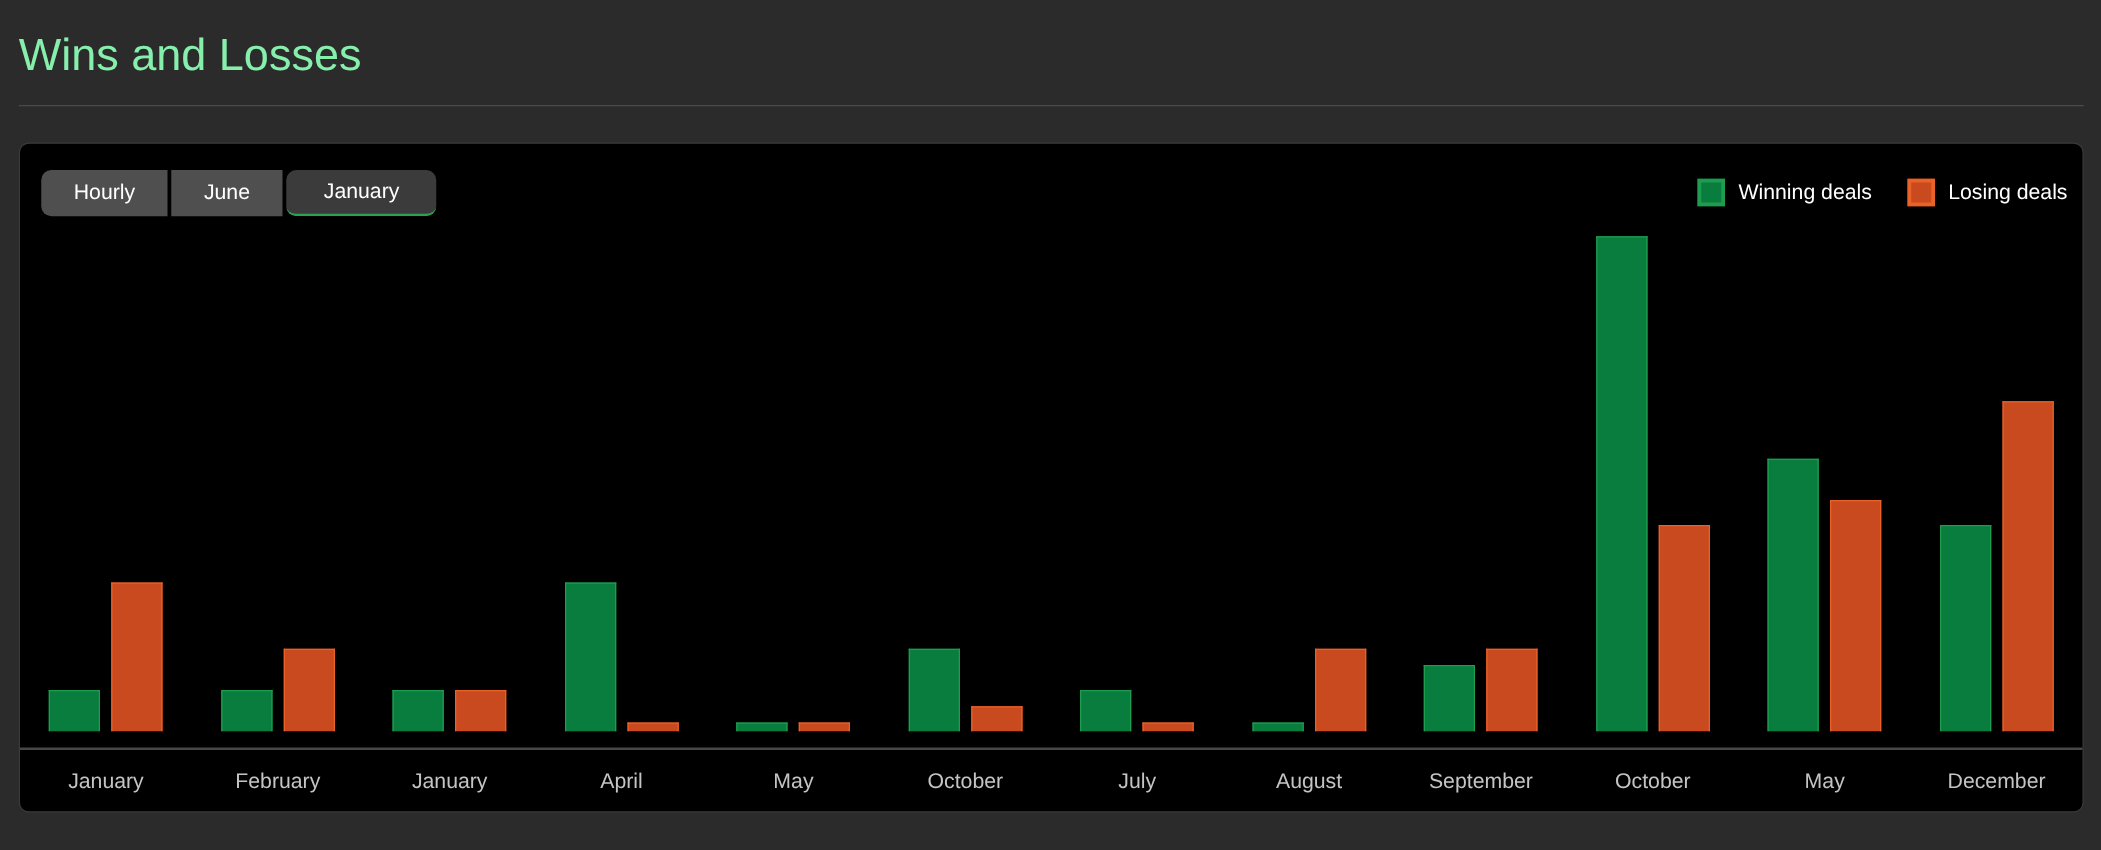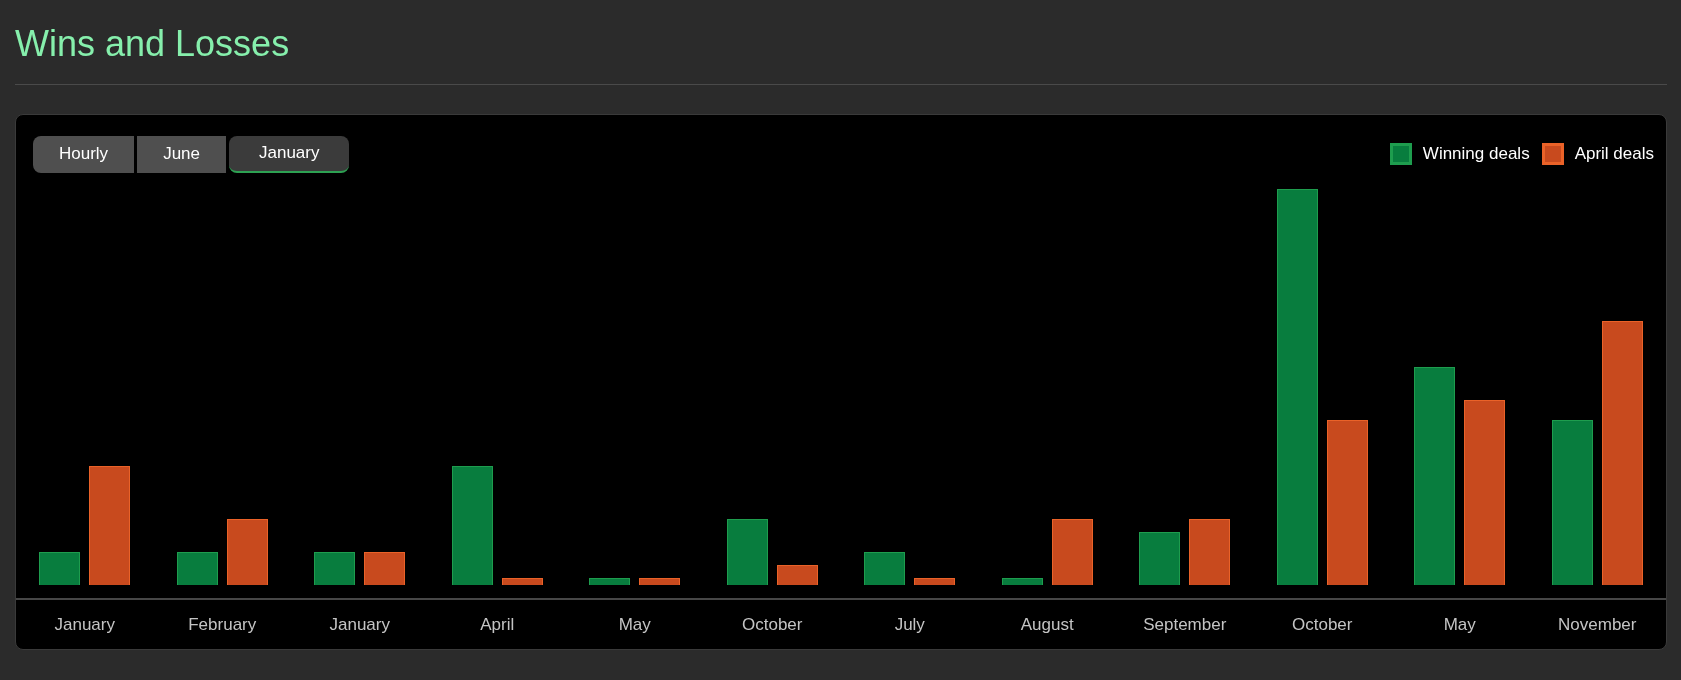--- a/index.html
+++ b/index.html
@@ -50,21 +50,21 @@
     padding: 0 26px;
     cursor: pointer;
   }
   .tab:first-child { border-radius: 8px 0 0 8px; }
   .tab.active {
     background: #3b3b3b;
     border-radius: 8px;
     border-bottom: 2px solid #2da152;
     padding: 0 30px;
   }
-  .legend { display: flex; align-items: center; gap: 12px; padding-left: 20px; }
+  .legend { display: flex; align-items: center; gap: 28px; padding-left: 20px; }
   .legend-item { display: flex; align-items: center; gap: 11px; }
   .legend-swatch { width: 22px; height: 22px; border-style: solid; border-width: 3px; }
   .legend-label { color: #ffffff; font-size: 17px; }
   .plot {
     height: 412px;
     display: flex;
     align-items: flex-end;
   }
   .bar-group {
     flex: 1;
@@ -108,21 +108,21 @@
         <button class="tab">June</button>
         <button class="tab active">January</button>
       </div>
     <div class="legend" id="legend">
         <div class="legend-item">
           <span class="legend-swatch" style="background: rgb(8, 125, 62); border-color: rgb(30, 157, 78);"></span>
           <span class="legend-label">Winning deals</span>
         </div>
         <div class="legend-item">
           <span class="legend-swatch" style="background: rgb(200, 74, 30); border-color: rgb(234, 98, 40);"></span>
-          <span class="legend-label">April deals</span>
+          <span class="legend-label">Losing deals</span>
         </div>
       </div>
   </div>
   <div class="plot" id="plot">
       <div class="bar-group">
         <div class="bar" style="height: 33px; background: rgb(8, 125, 62); border-color: rgb(30, 157, 78);"></div>
         <div class="bar" style="height: 119px; background: rgb(200, 74, 30); border-color: rgb(234, 98, 40);"></div>
       </div>
       <div class="bar-group">
         <div class="bar" style="height: 33px; background: rgb(8, 125, 62); border-color: rgb(30, 157, 78);"></div>
@@ -175,15 +175,15 @@
       <div class="x-label">February</div>
       <div class="x-label">January</div>
       <div class="x-label">April</div>
       <div class="x-label">May</div>
       <div class="x-label">October</div>
       <div class="x-label">July</div>
       <div class="x-label">August</div>
       <div class="x-label">September</div>
       <div class="x-label">October</div>
       <div class="x-label">May</div>
-      <div class="x-label">November</div>
+      <div class="x-label">December</div>
     </div>
 </section>
 
 </body></html>

